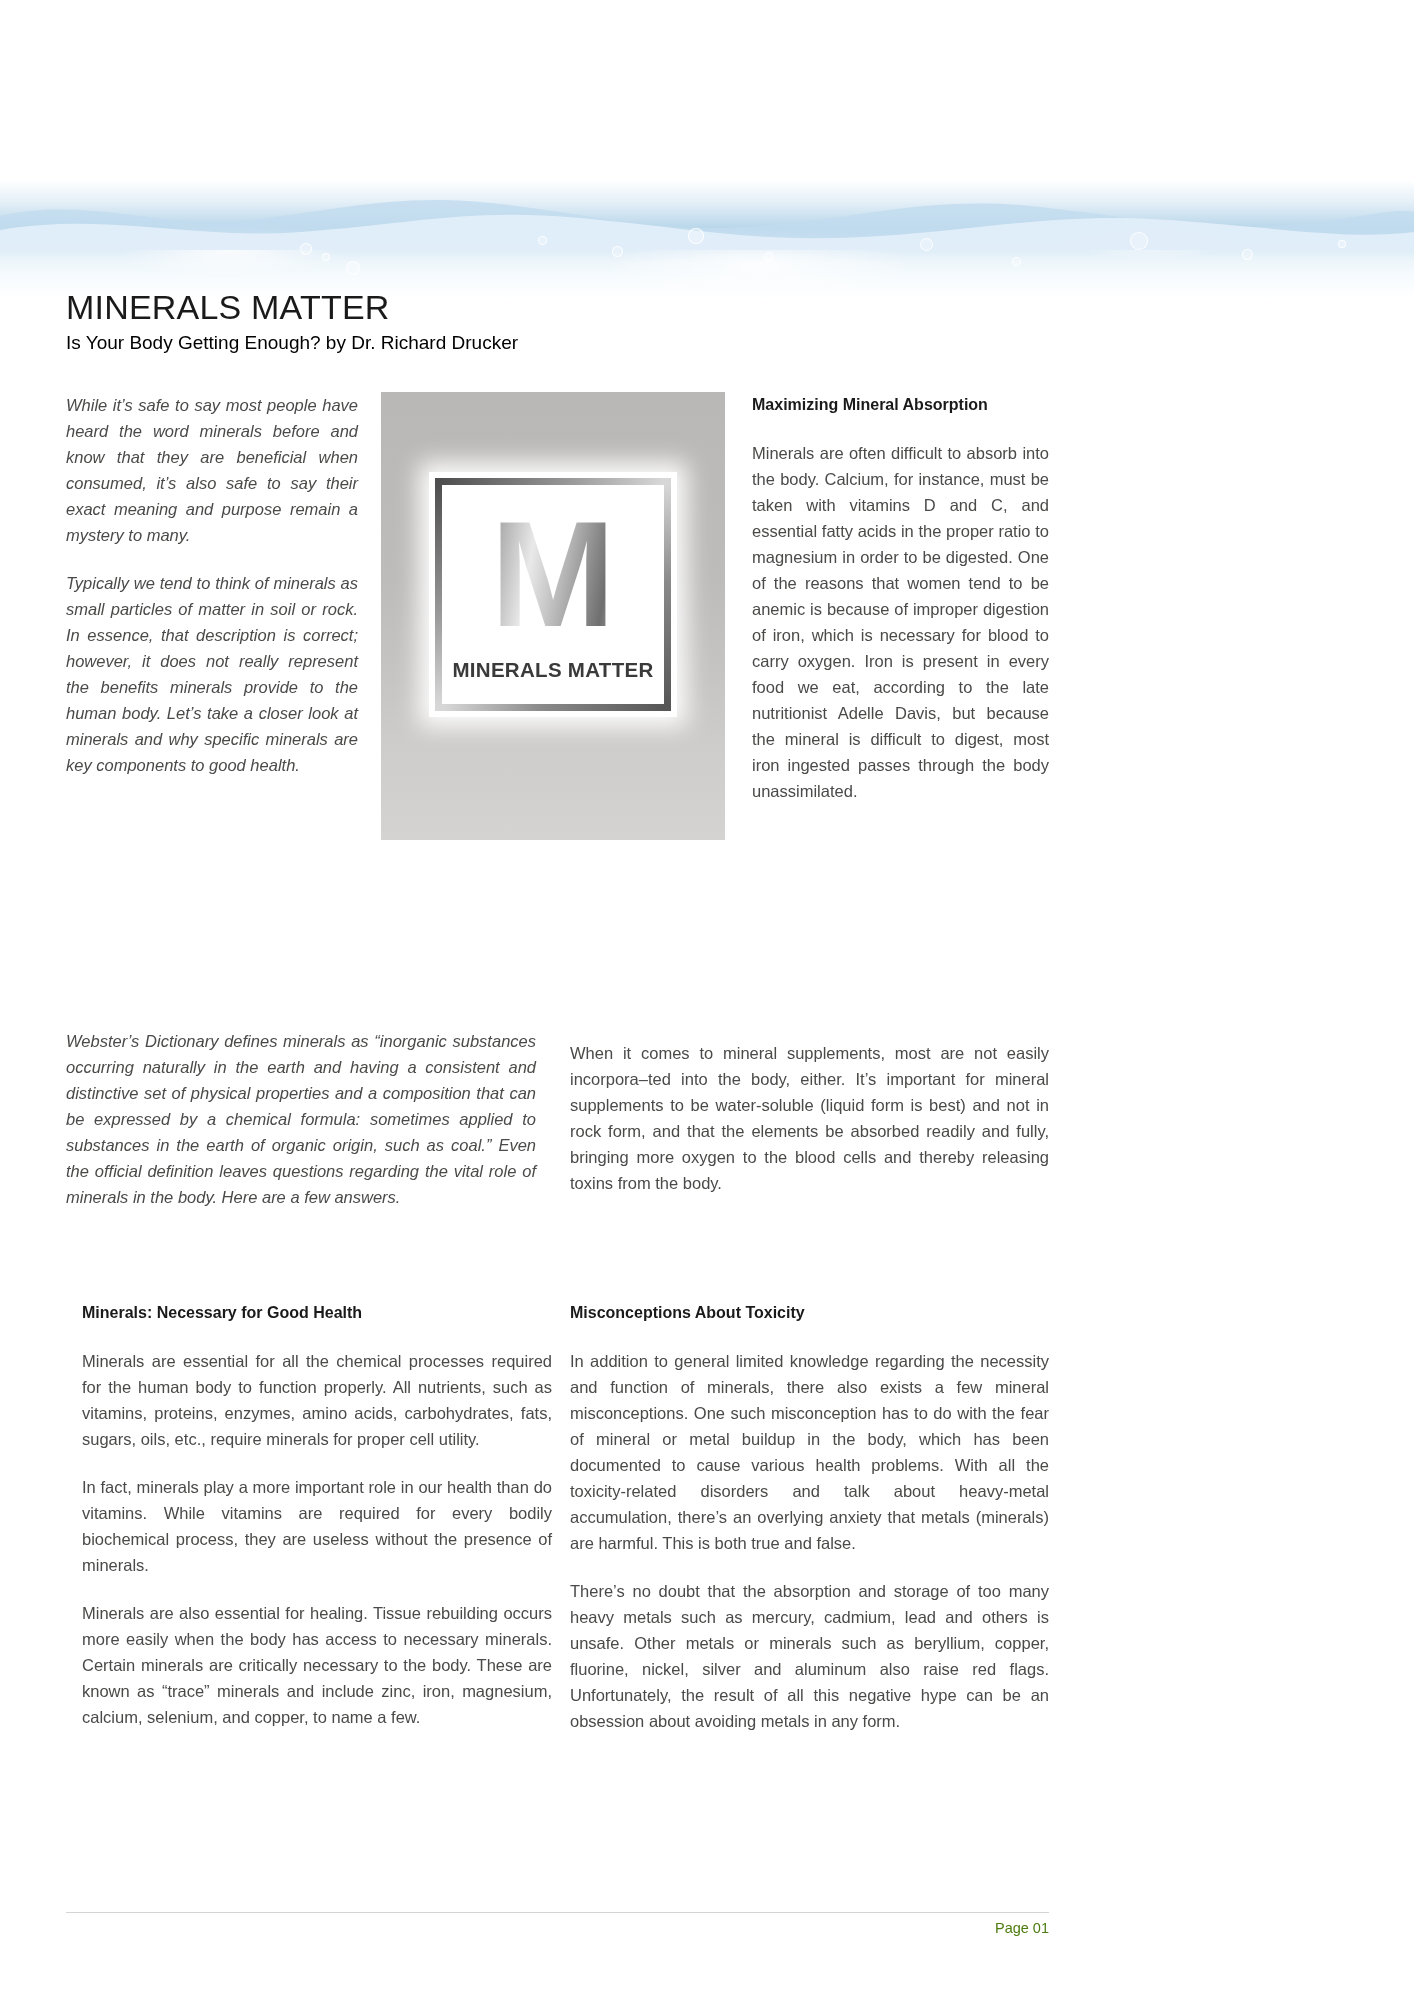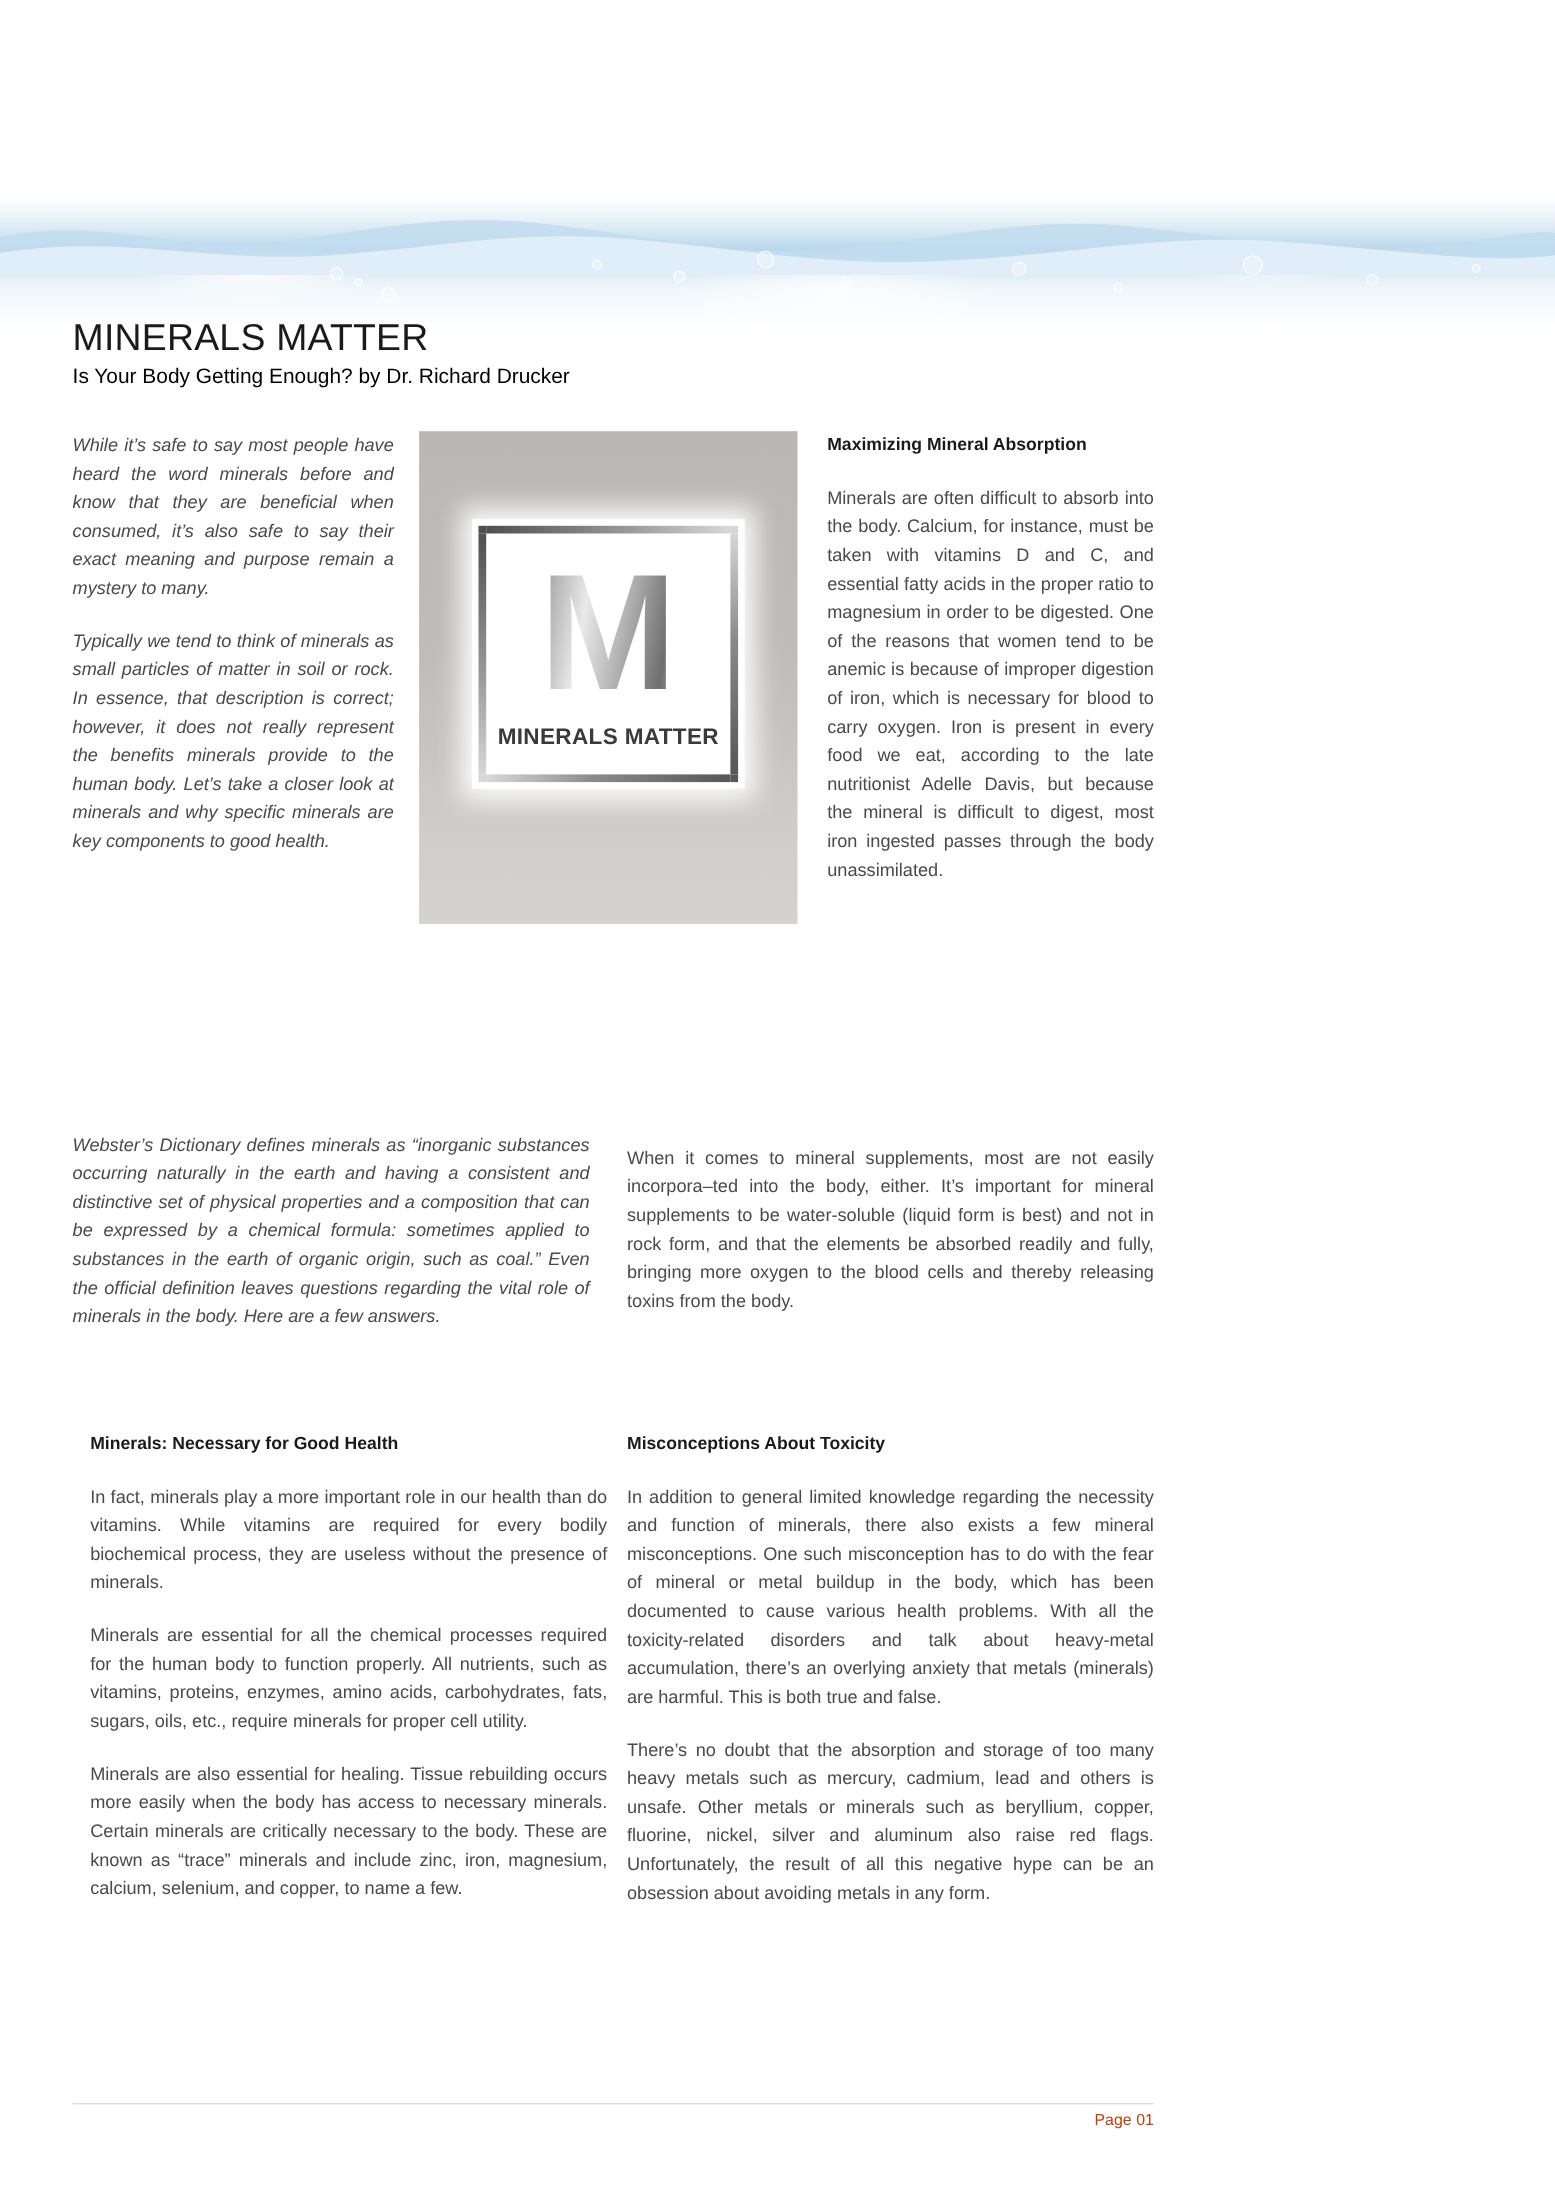--- a/index.html
+++ b/index.html
@@ -144,21 +144,21 @@
   #bot-left { position:absolute; left:66px; top:1300px; width:470px;margin-left:16px; }
   #bot-right { position:absolute; left:570px; top:1300px; width:479px; }
 
   
   #footer-rule {
     position:absolute; left:66px; top:1912px; width:983px; height:1px;
     background:#d4d4d4;
   }
   #page-num {
     position:absolute; right:365px; top:1920px;
-    font-size:14.5px; color:#c2410c;
+    font-size:14.5px; color:#4d7c0f;
   }
 </style>
 </head>
 <body>
 
 <div id="header-band">
   <div class="water-layer"></div>
 
   <svg class="wave-edge" viewBox="0 0 1414 64" preserveAspectRatio="none">
     <path d="M0,30 C90,10 160,44 250,34 C340,24 400,6 500,18 C610,31 660,48 760,40
@@ -210,22 +210,22 @@
 <div id="left-wide" class="col-text intro">
   <p class="tight">Webster’s Dictionary defines minerals as “inorganic substances occurring naturally in the earth and having a consistent and distinctive set of physical properties and a composition that can be expressed by a chemical formula: sometimes applied to substances in the earth of organic origin, such as coal.” Even the official definition leaves questions regarding the vital role of minerals in the body. Here are a few answers.</p>
 </div>
 
 <div id="right-wide" class="col-text">
   <p class="tight">When it comes to mineral supplements, most are not easily incorpora–ted into the body, either. It’s important for mineral supplements to be water-soluble (liquid form is best) and not in rock form, and that the elements be absorbed readily and fully, bringing more oxygen to the blood cells and thereby releasing toxins from the body.</p>
 </div>
 
 <div id="bot-left" class="col-text">
   <p class="sec-head">Minerals: Necessary for Good Health</p>
+  <p>Minerals are essential for all the chemical processes required for the human body to function properly. All nutrients, such as vitamins, proteins, enzymes, amino acids, carbohydrates, fats, sugars, oils, etc., require minerals for proper cell utility.</p>
   <p>In fact, minerals play a more important role in our health than do vitamins. While vitamins are required for every bodily biochemical process, they are useless without the presence of minerals.</p>
-  <p>Minerals are essential for all the chemical processes required for the human body to function properly. All nutrients, such as vitamins, proteins, enzymes, amino acids, carbohydrates, fats, sugars, oils, etc., require minerals for proper cell utility.</p>
   <p class="tight">Minerals are also essential for healing. Tissue rebuilding occurs more easily when the body has access to necessary minerals. Certain minerals are critically necessary to the body. These are known as “trace” minerals and include zinc, iron, magnesium, calcium, selenium, and copper, to name a few.</p>
 </div>
 
 <div id="bot-right" class="col-text">
   <p class="sec-head">Misconceptions About Toxicity</p>
   <p>In addition to general limited knowledge regarding the necessity and function of minerals, there also exists a few mineral misconceptions. One such misconception has to do with the fear of mineral or metal buildup in the body, which has been documented to cause various health problems. With all the toxicity-related disorders and talk about heavy-metal accumulation, there’s an overlying anxiety that metals (minerals) are harmful. This is both true and false.</p>
   <p class="tight">There’s no doubt that the absorption and storage of too many heavy metals such as mercury, cadmium, lead and others is unsafe. Other metals or minerals such as beryllium, copper, fluorine, nickel, silver and aluminum also raise red flags. Unfortunately, the result of all this negative hype can be an obsession about avoiding metals in any form.</p>
 </div>
 
 <div id="footer-rule"></div>

